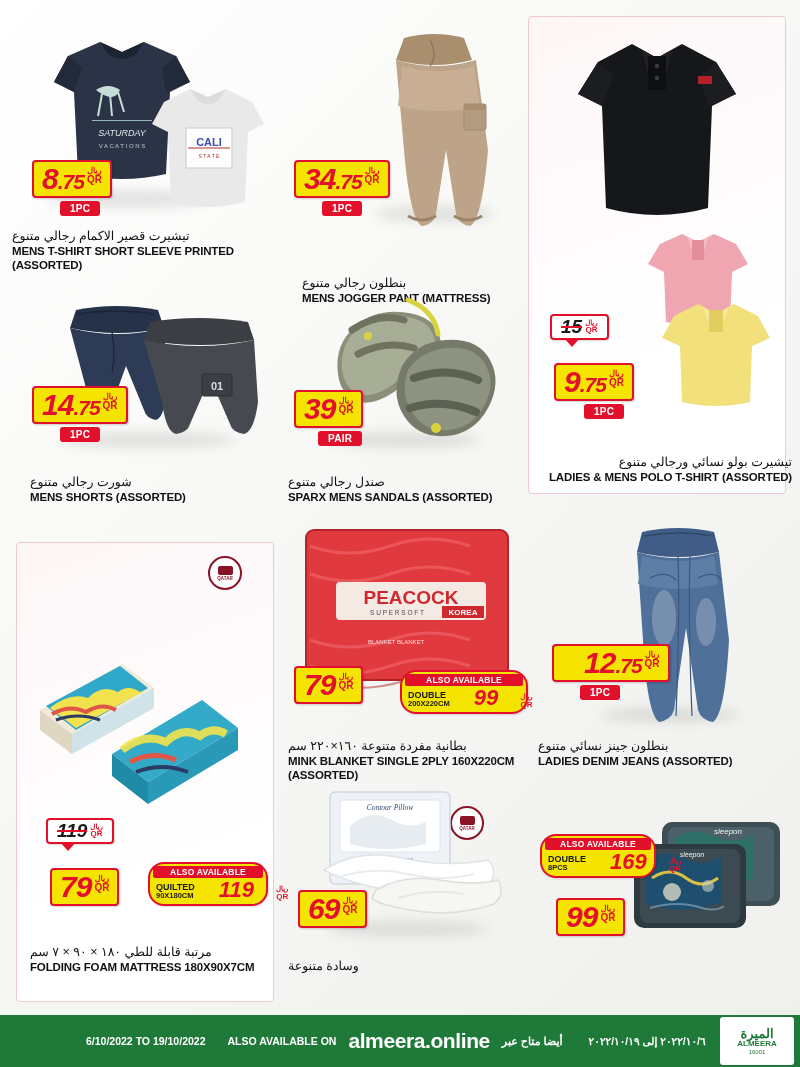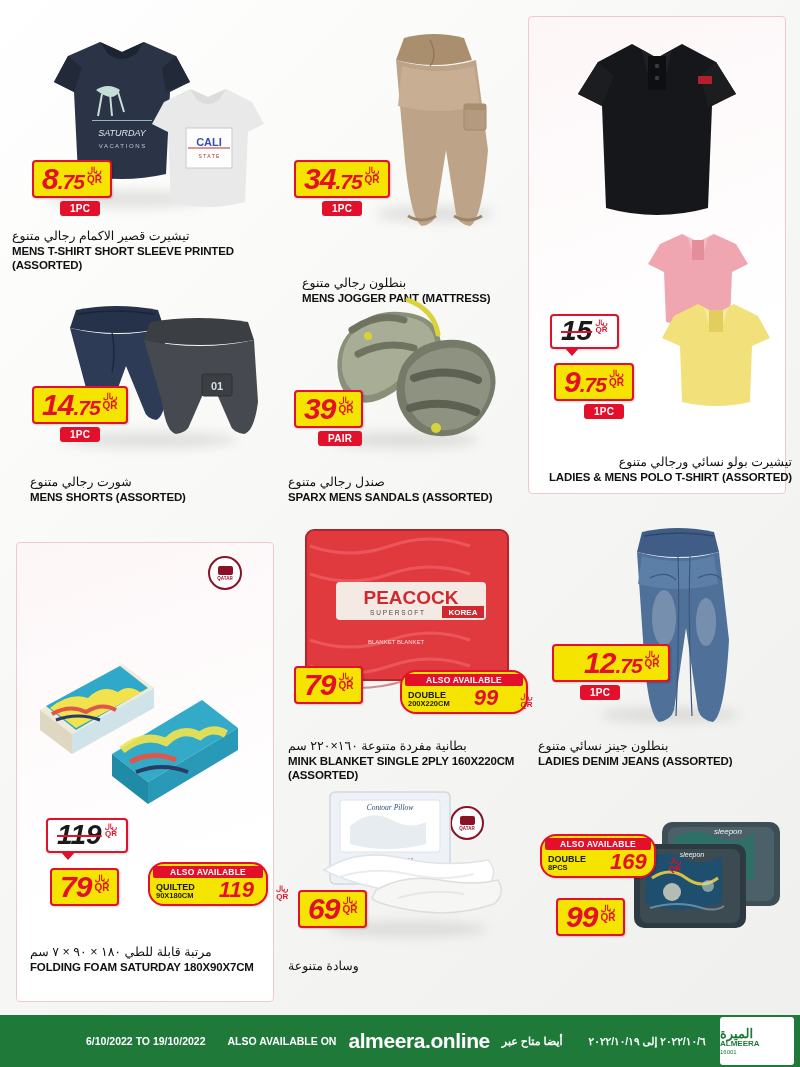--- a/index.html
+++ b/index.html
@@ -71,21 +71,21 @@
     position: absolute;
     background: #ffffff;
     border: 2px solid #e2102a;
     border-radius: 4px;
     padding: 1px 9px 2px 9px;
     display: flex;
     align-items: flex-start;
     box-shadow: 1px 1px 2px rgba(0,0,0,.15);
   }
   .wasflag .num {
-    font-weight: bold; font-style: italic; color: #1a1a1a; font-size: 28px; line-height: 1;
+    font-weight: bold; font-style: italic; color: #1a1a1a; font-size: 19px; line-height: 1;
     text-decoration: line-through; text-decoration-color: #e2102a; text-decoration-thickness: 2px;
   }
   .wasflag .cur { margin-left: 3px; margin-top: 2px; color: #e2102a; font-weight: bold; font-size: 7px; line-height: 1.05; text-align:center;}
   .wasflag .cur .en { font-size: 8px; display:block; }
   .wasflag:after {
     content: "";
     position: absolute;
     left: 12px; bottom: -9px;
     border-left: 8px solid transparent;
     border-right: 8px solid transparent;
@@ -129,21 +129,21 @@
     display: flex; align-items: center;
   }
   .footer .dates { color: #fff; font-size: 10.5px; font-weight: bold; margin-left: 86px; }
   .footer .also { color: #fff; font-size: 10.5px; font-weight: bold; margin-left: 22px; }
   .footer .site { color: #fff; font-size: 21px; font-weight: bold; margin-left: 12px; letter-spacing: -.4px; }
   .footer .alsoar { color: #fff; font-size: 11px; font-weight: bold; margin-left: 12px; direction: rtl; }
   .footer .datesar { color: #fff; font-size: 10.5px; font-weight: bold; margin-left: 26px; direction: rtl; }
   .footer .logo {
     position: absolute; right: 6px; top: 2px;
     width: 74px; height: 48px; background: #fff; border-radius: 3px;
-    display: flex; flex-direction: column; justify-content: center;
+    display: flex; flex-direction: column; align-items: center; justify-content: center;
   }
   .footer .logo .ar { color: #1f7a3a; font-size: 13px; font-weight: bold; line-height: 1; }
   .footer .logo .en { color: #1f7a3a; font-size: 8px; font-weight: bold; line-height: 1.1; }
   .footer .logo .num { color: #1f7a3a; font-size: 6px; }
 
   
   .panel {
     position: absolute;
     border: 1px solid #f0c9cf;
     border-radius: 4px;
@@ -466,21 +466,21 @@
           <span>QUILTED</span>
           <span class="sub">90X180CM</span>
         </div>
         <div class="pnum">119</div>
         <div class="pcur"><span>ريال</span><span class="en">QR</span></div>
       </div>
     </div>
   </div>
   <div class="cap" style="left:30px;top:944px;width:240px;">
     <div class="ar">مرتبة قابلة للطي ١٨٠ × ٩٠ × ٧ سم</div>
-    <div class="en">FOLDING FOAM SATURDAY 180X90X7CM</div>
+    <div class="en">FOLDING FOAM MATTRESS 180X90X7CM</div>
   </div>
 
   <div class="seal" style="left:450px;top:806px;">
     <div class="dot"></div>
     <div class="t">QATAR</div>
   </div>
 
   <div class="cell" style="left:288px;top:782px;width:250px;height:180px;">
     <div class="shadow" style="left:40px;top:140px;width:160px;height:14px;"></div>
     <svg width="210" height="150" viewBox="0 0 210 150" style="position:absolute;left:18px;top:4px;">

